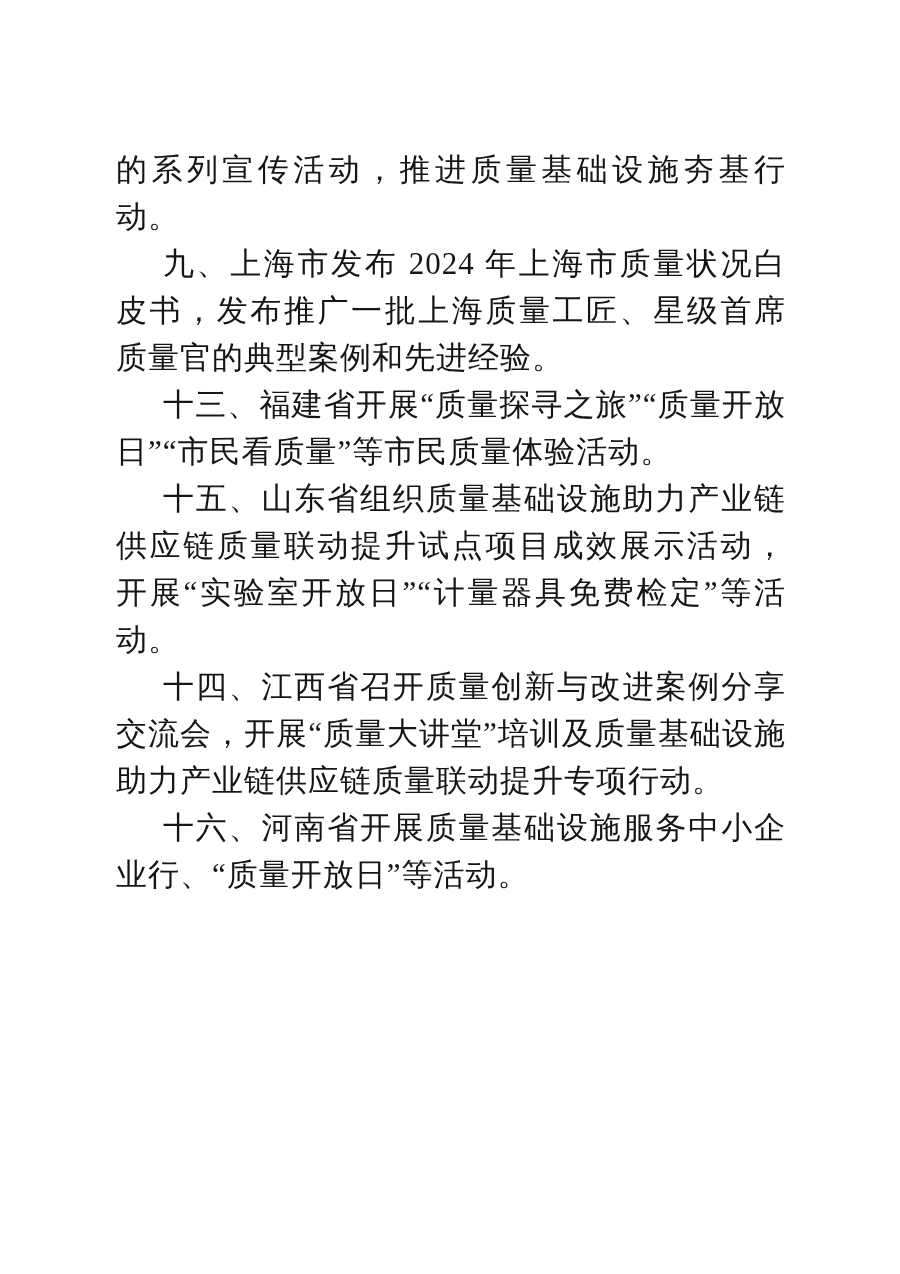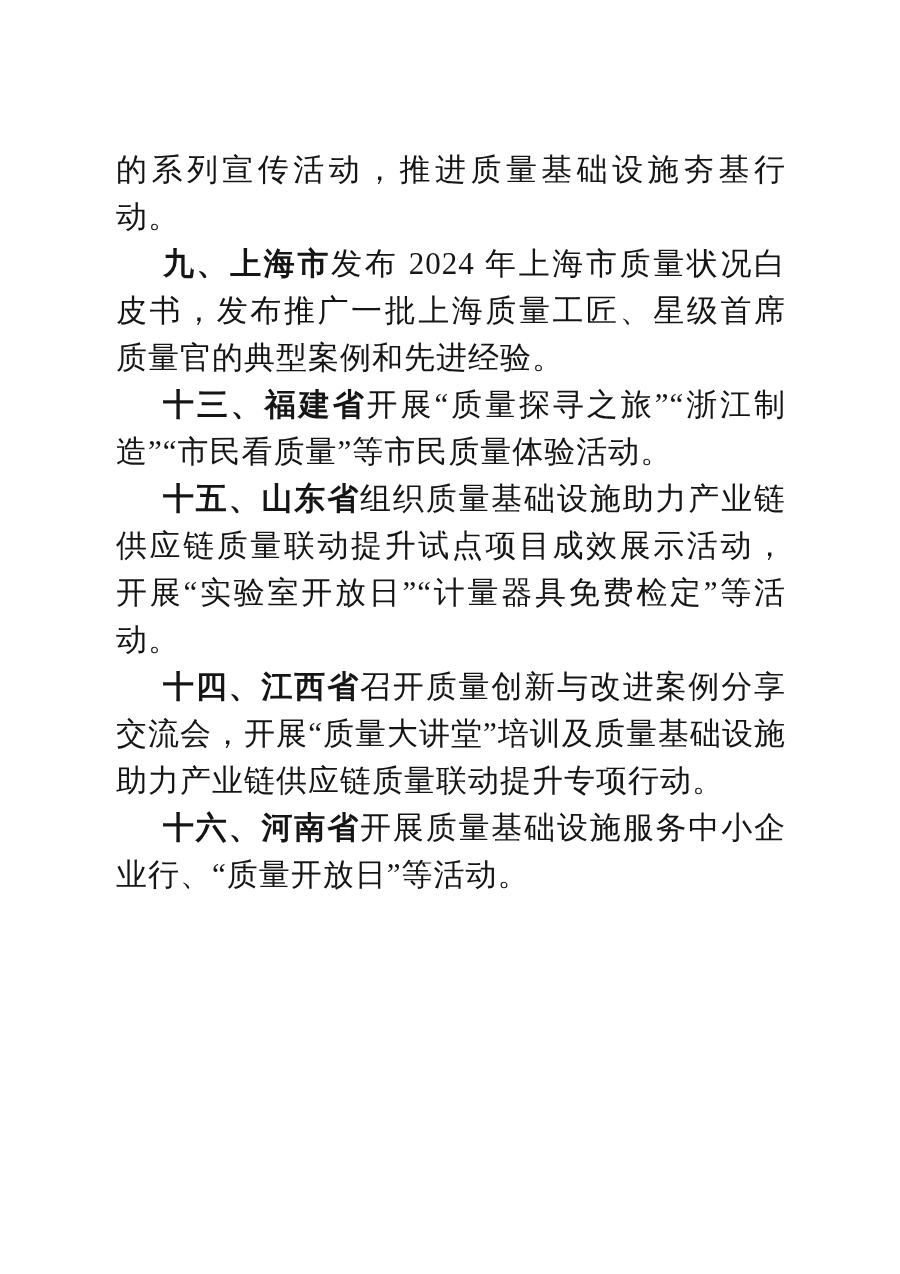--- a/index.html
+++ b/index.html
@@ -27,21 +27,21 @@
     font-size: 31px;
     line-height: 47px;
     text-align: justify;
     text-justify: inter-character;
     letter-spacing: 1px;
   }
   .para.indent {
     text-indent: 47px;
   }
   .lead {
-    font-weight: 700;
+    font-weight: 400;
     font-family: "Liberation Sans", "DejaVu Sans", sans-serif;
   }
   .page-number {
     position: absolute;
     top: 1133px;
     right: 133px;
     font-size: 20px;
     line-height: 32px;
     letter-spacing: 2px;
     color: #0369a1;
@@ -49,21 +49,21 @@
   }
 </style>
 </head>
 <body>
 
 <div class="page">
 
   <div class="content">
       <p class="para"><span class="lead"></span><span>的系列宣传活动，推进质量基础设施夯基行动。</span></p>
       <p class="para indent"><span class="lead">九、上海市</span><span>发布 2024 年上海市质量状况白皮书，发布推广一批上海质量工匠、星级首席质量官的典型案例和先进经验。</span></p>
-      <p class="para indent"><span class="lead">十三、福建省</span><span>开展“质量探寻之旅”“浙江制造”“市民看质量”等市民质量体验活动。</span></p>
+      <p class="para indent"><span class="lead">十三、福建省</span><span>开展“质量探寻之旅”“质量开放日”“市民看质量”等市民质量体验活动。</span></p>
       <p class="para indent"><span class="lead">十五、山东省</span><span>组织质量基础设施助力产业链供应链质量联动提升试点项目成效展示活动，开展“实验室开放日”“计量器具免费检定”等活动。</span></p>
       <p class="para indent"><span class="lead">十四、江西省</span><span>召开质量创新与改进案例分享交流会，开展“质量大讲堂”培训及质量基础设施助力产业链供应链质量联动提升专项行动。</span></p>
       <p class="para indent"><span class="lead">十六、河南省</span><span>开展质量基础设施服务中小企业行、“质量开放日”等活动。</span></p>
     </div>
 
   <div class="page-number">— 19 —</div>
 
 </div>
 
 </body></html>

